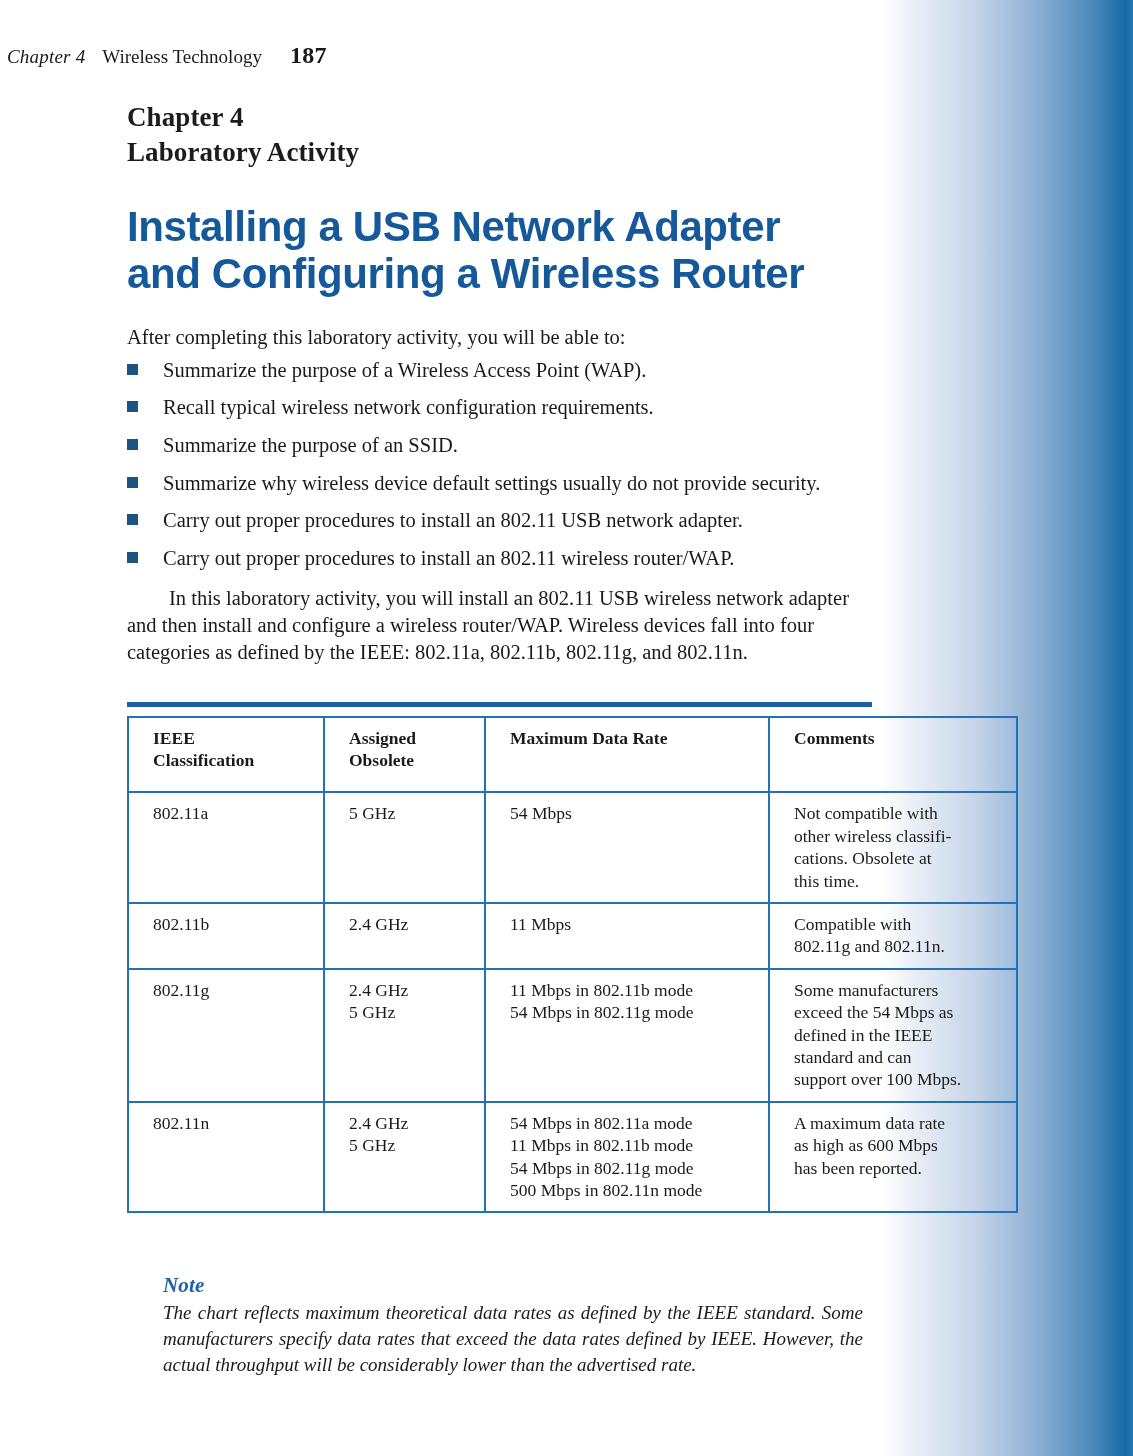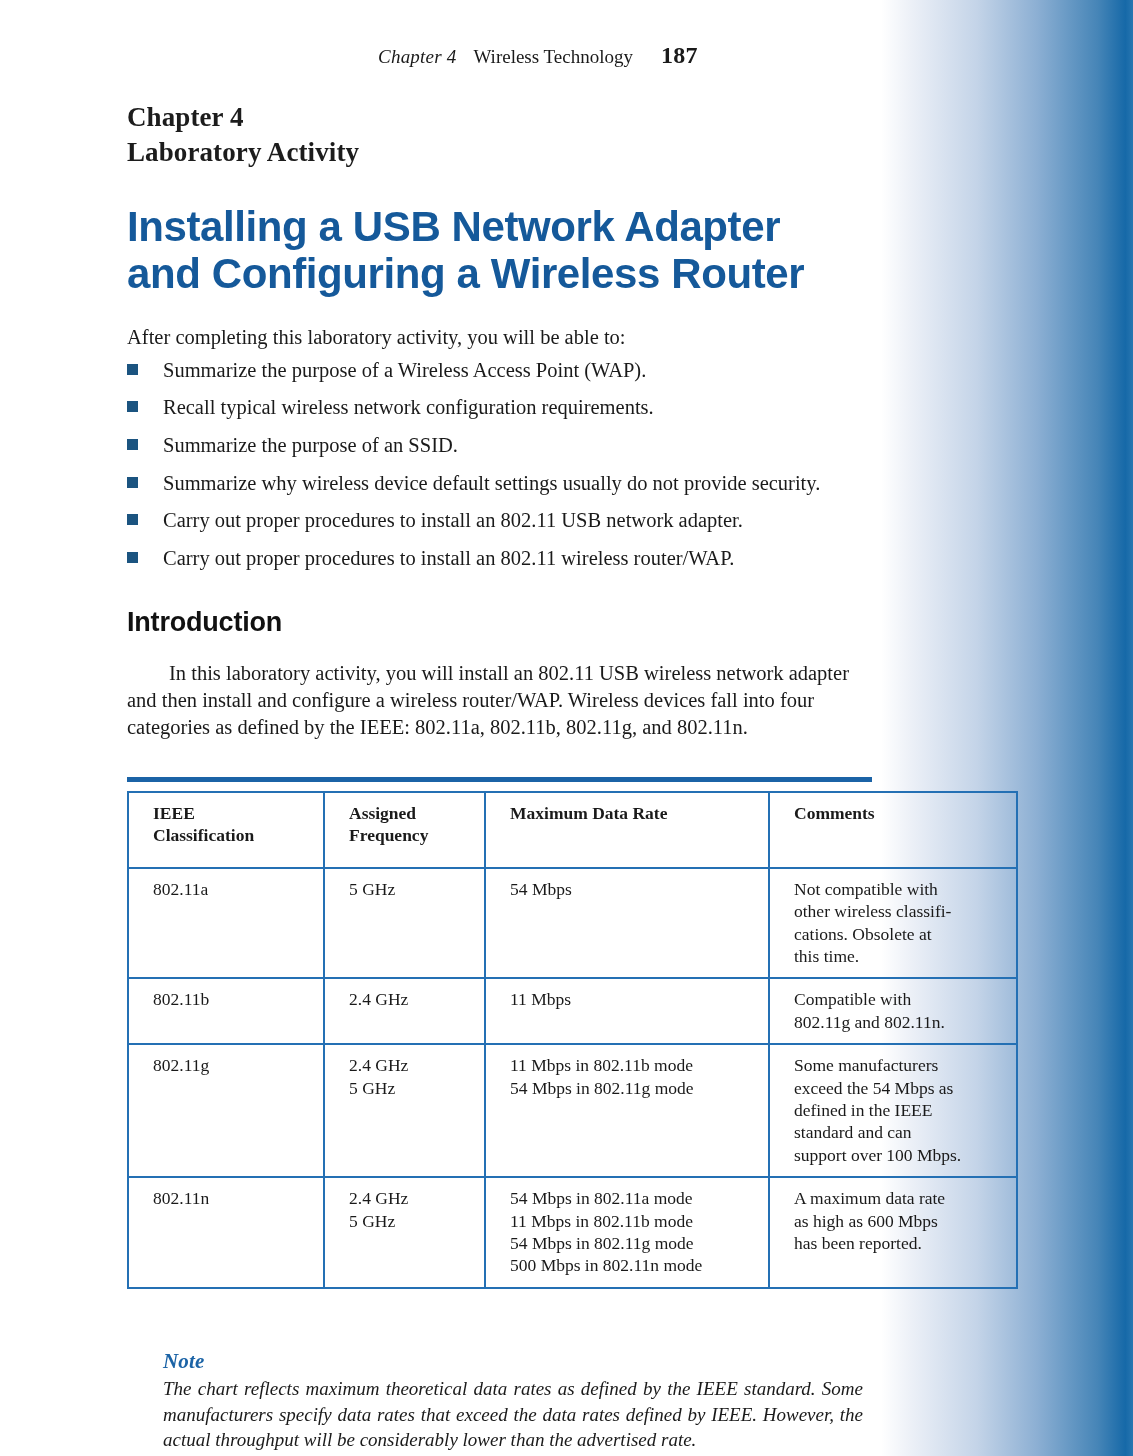--- a/index.html
+++ b/index.html
@@ -33,25 +33,26 @@
         rgba(40,118,176,1) 100%);
     z-index: 0;
   }
 
   
   #running-head {
     position: absolute;
     top: 42px;
     left: 0;
     width: 1076px;
-    text-align: center;
+    text-align: left;
     z-index: 2;
     white-space: nowrap;
     font-size: 19px;
     color: #1a1a1a;
+    padding-left: 7px;
   }
   #running-head .chapter-ital {
     font-style: italic;
     letter-spacing: .2px;
   }
   #running-head .rh-title {
     margin-left: 17px;
   }
   #running-head .rh-page {
     font-weight: bold;
@@ -230,35 +231,34 @@
     <li>
       <span class="bullet-square"></span>
       <span>Carry out proper procedures to install an 802.11 USB network adapter.</span>
     </li>
     <li>
       <span class="bullet-square"></span>
       <span>Carry out proper procedures to install an 802.11 wireless router/WAP.</span>
     </li>
   </ul>
 
-  <h2 id="introduction-heading">Introduction</h2>
   <p id="introduction-body">In this laboratory activity, you will install an 802.11 USB wireless network adapter and then install and configure a wireless router/WAP. Wireless devices fall into four categories as defined by the IEEE: 802.11a, 802.11b, 802.11g, and 802.11n.</p>
 
   <div id="table-zone">
     <div id="table-top-rule"></div>
     <table id="spec-table">
       <thead>
         <tr>
           <th class="col-a">
             <span class="cellline">IEEE</span>
             <span class="cellline">Classification</span>
           </th>
           <th class="col-b">
             <span class="cellline">Assigned</span>
-            <span class="cellline">Frequency</span>
+            <span class="cellline">Obsolete</span>
           </th>
           <th class="col-c">
             <span class="cellline">Maximum Data Rate</span>
           </th>
           <th class="col-d">
             <span class="cellline">Comments</span>
           </th>
         </tr>
       </thead>
       <tbody>

